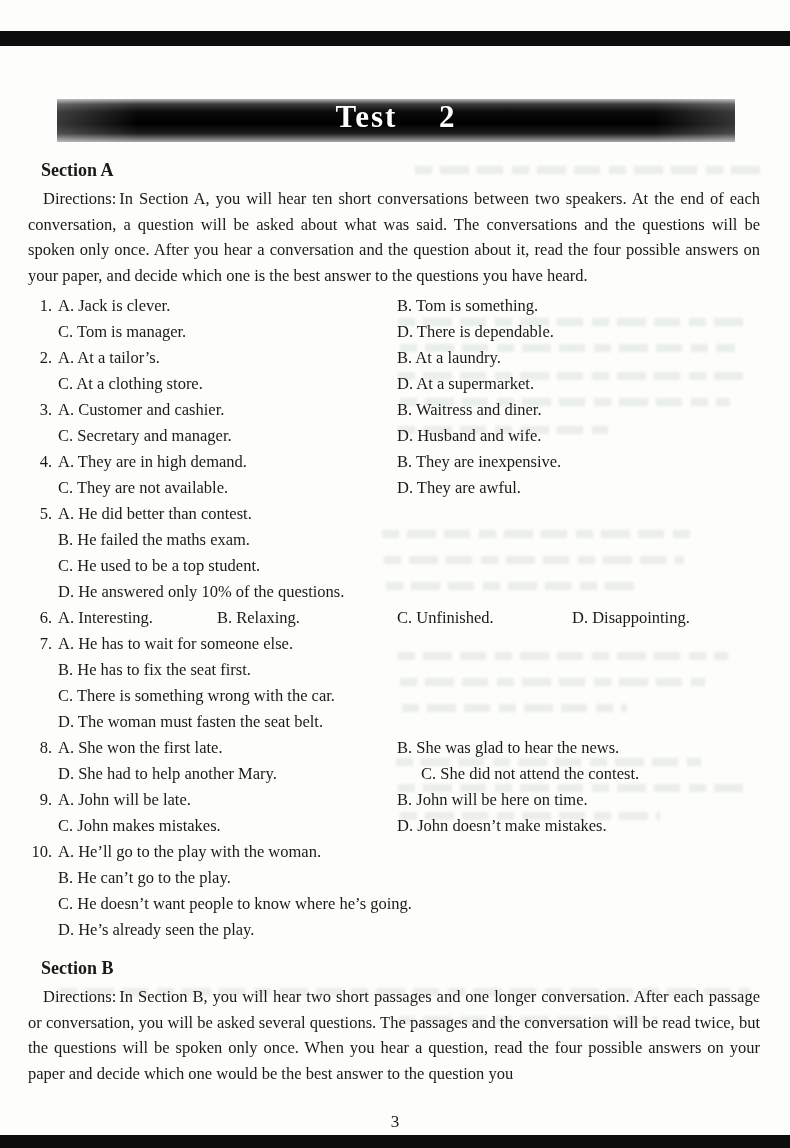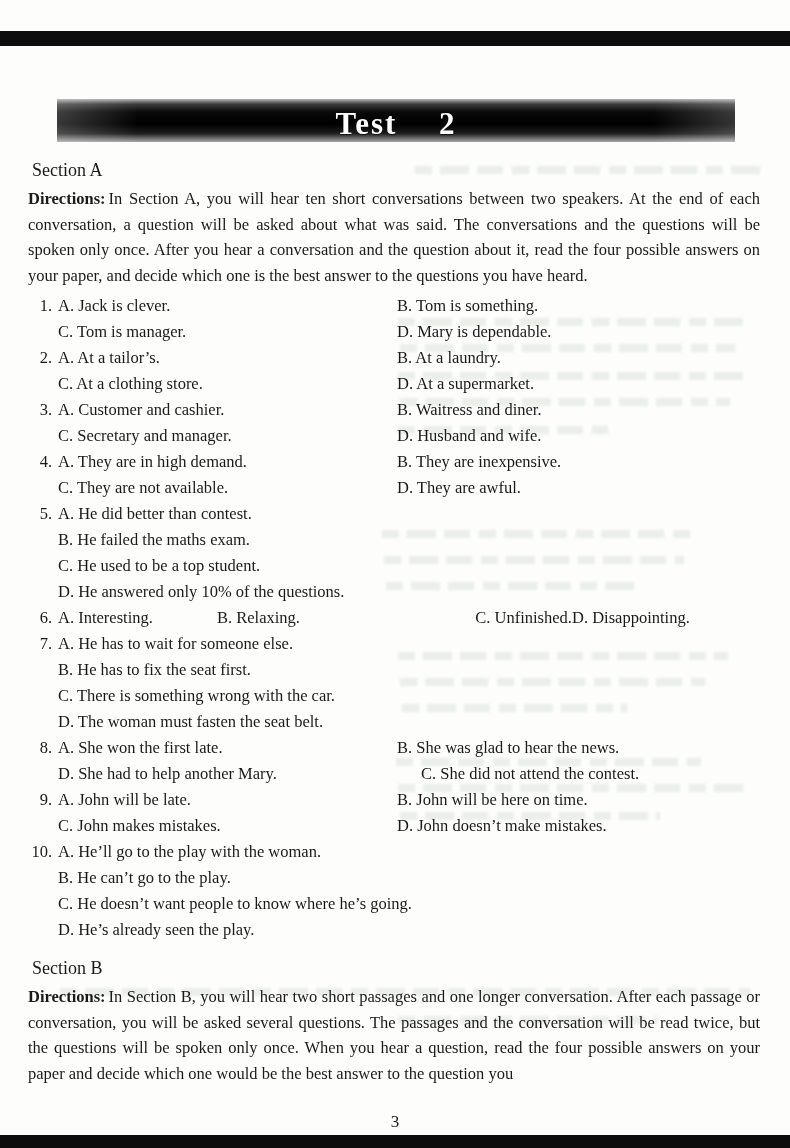--- a/index.html
+++ b/index.html
@@ -14,49 +14,49 @@
   .page{position:absolute;inset:0;}
   
   .top-bar{position:absolute;top:31px;left:0;width:100%;height:15px;background:#0d0d0d;}
   .bottom-bar{position:absolute;bottom:0;left:0;width:100%;height:13px;background:#0d0d0d;}
   
   .banner{
     position:absolute;top:99px;left:57px;right:55px;height:43px;
     background:
       linear-gradient(90deg, rgba(255,255,255,.22), rgba(255,255,255,0) 12%, rgba(255,255,255,0) 88%, rgba(255,255,255,.20)),
       linear-gradient(180deg,#b3b3b3 0%, #3c3c3c 12%, #0a0a0a 30%, #000 58%, #1d1d1d 80%, #a8a8a8 100%);
-    display:flex;align-items:flex-end;justify-content:center;
+    display:flex;align-items:flex-start;justify-content:center;
   }
   .banner-text{
     color:#fff;font-weight:bold;font-size:31px;
     letter-spacing:2px;word-spacing:32px;
     text-shadow:0 1px 1px rgba(0,0,0,.6);
   }
   
   .content{
     position:absolute;left:28px;right:30px;top:160px;z-index:2;
     font-size:16.5px;line-height:25.5px;
   }
   .sec-head{
-    font-size:18px;font-weight:normal;margin:0 0 5px 4px;line-height:21px;
+    font-size:18px;font-weight:bold;margin:0 0 5px 13px;line-height:21px;
   }
   .sec-head.sec-b{margin-top:15px;}
   .directions{margin:0 0 5px 0;text-align:justify;}
-  .dir-label{font-weight:bold;margin-right:3px;}
+  .dir-label{font-weight:normal;margin-right:3px;margin-left:15px;}
   
   .questions{margin-top:1px;}
   .q-row{display:flex;line-height:26px;}
   .q-num{flex:0 0 24px;text-align:right;margin-right:6px;white-space:nowrap;}
   .opt{white-space:nowrap;overflow:visible;}
   .opt.p1{flex:0 0 339px;}
   .opt.p2{flex:1;}
   .opt.full{flex:1;white-space:normal;}
   .opt.c1{flex:0 0 159px;}
   .opt.c2{flex:0 0 180px;font-family:Liberation Serif, serif;}
-  .opt.c3{flex:0 0 175px;text-align:right;}
+  .opt.c3{flex:0 0 175px;}
   .opt.c4{flex:1;}
   
   .page-number{
     position:absolute;bottom:16px;left:0;width:100%;
     text-align:center;font-size:17px;z-index:2;
   }
   
   .ghost-layer{position:absolute;inset:0;z-index:1;pointer-events:none;}
   .ghost{
     position:absolute;height:8px;opacity:.10;filter:blur(1.1px);
@@ -105,21 +105,21 @@
 
     <div class="questions">
         <div class="q-row">
           <span class="q-num">1.</span>
           <span class="opt p1">A. Jack is clever.</span>
           <span class="opt p2">B. Tom is something.</span>
         </div>
         <div class="q-row">
           <span class="q-num"></span>
           <span class="opt p1">C. Tom is manager.</span>
-          <span class="opt p2">D. Mary is dependable.</span>
+          <span class="opt p2">D. There is dependable.</span>
         </div>
         <div class="q-row">
           <span class="q-num">2.</span>
           <span class="opt p1">A. At a tailor’s.</span>
           <span class="opt p2">B. At a laundry.</span>
         </div>
         <div class="q-row">
           <span class="q-num"></span>
           <span class="opt p1">C. At a clothing store.</span>
           <span class="opt p2">D. At a supermarket.</span>

